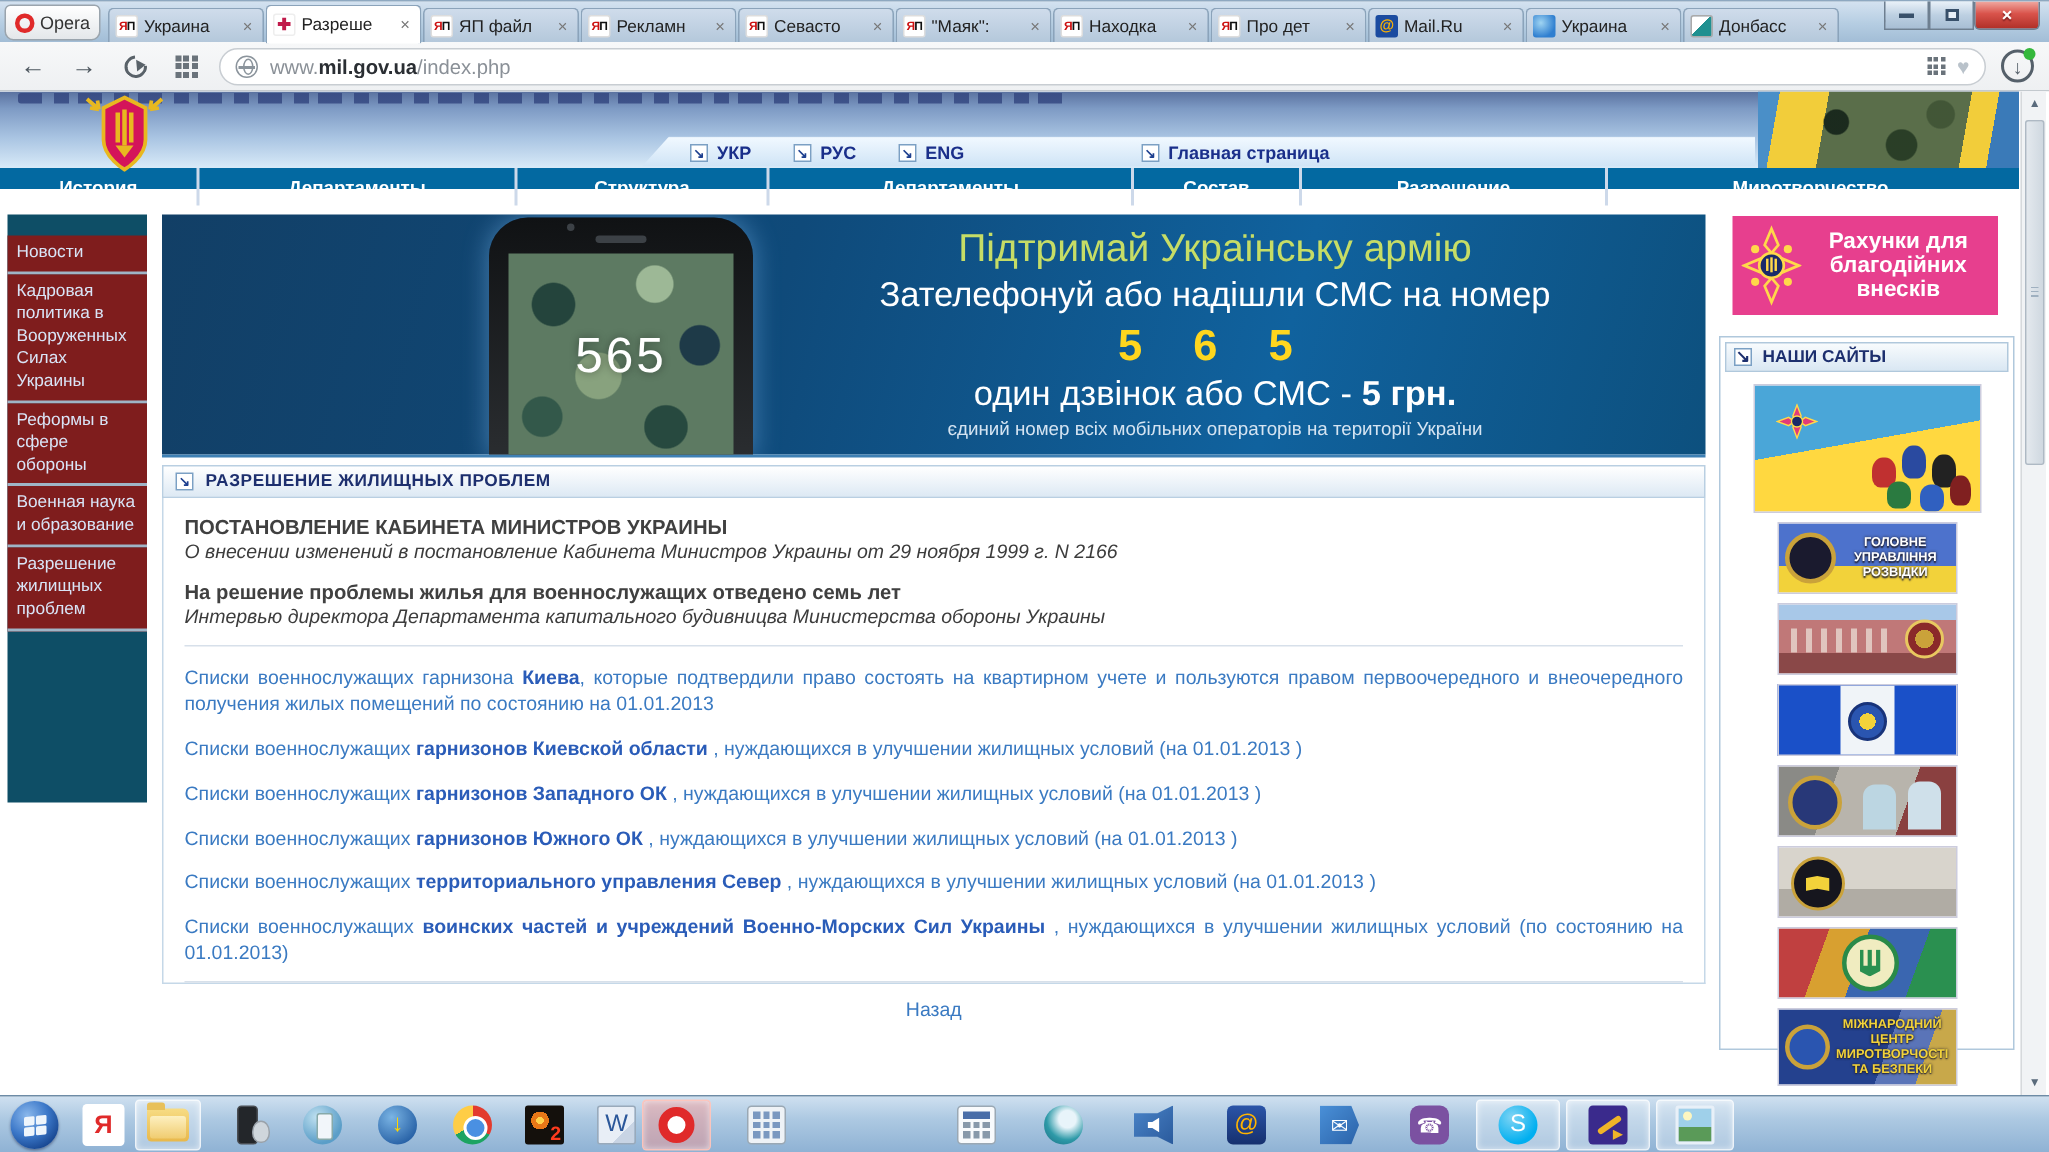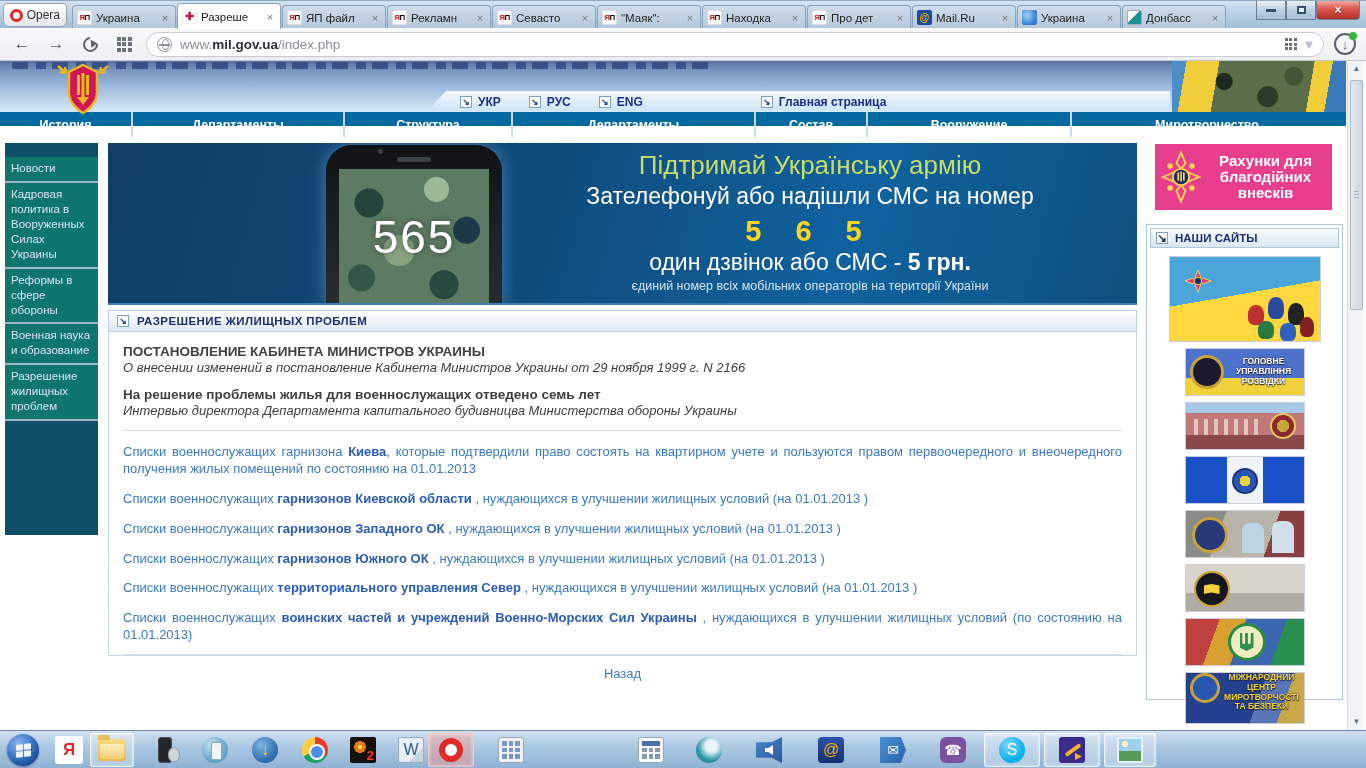--- a/index.html
+++ b/index.html
@@ -88,42 +88,42 @@
       radial-gradient(circle at 70% 30%, rgba(60,80,50,.8) 0 9px, transparent 10px),
       linear-gradient(100deg,#4a8fc8 0 8%, #f2cd3a 8% 26%, #5a6e4a 26% 78%, #f2cd3a 78% 88%, #3a7ab8 88% 100%);
   }
 
   .mainnav { position:absolute; left:0; top:51px; width:1346px; height:14px; background:#0369a1; display:flex; }
   .nav-item { height:25px; border-right:2px solid #cdd9ea; color:#fff; font-weight:bold; font-size:12.5px;
     display:flex; align-items:center; justify-content:center; }
   .n0{width:133px}.n1{width:212px}.n2{width:168px}.n3{width:243px}.n4{width:112px}.n5{width:204px}.n6{width:270px;border-right:none}
 
   .left-rail { position:absolute; left:5px; top:82px; width:93px; height:392px; background:#0e4e66; padding-top:14px; }
-  .side-item { background:#0f766e; color:#d9e4f6; font-size:11.5px; line-height:1.3; padding:4px 5px 5px 6px;
+  .side-item { background:#7f1d1d; color:#d9e4f6; font-size:11.5px; line-height:1.3; padding:4px 5px 5px 6px;
     border-bottom:2px solid #9fb4c6; }
 
   
   .promo { position:absolute; left:108px; top:82px; width:1029px; height:162px; overflow:hidden;
     background:linear-gradient(105deg,#123f66 0%,#0f4a7a 40%,#10629e 72%,#0d507e 100%); border-bottom:2px solid #3e80b4;}
   .phone { position:absolute; left:218px; top:2px; width:176px; height:160px;
     background:linear-gradient(180deg,#101214,#2a2d30); border-radius:26px 26px 0 0;
     box-shadow:0 0 18px rgba(140,200,255,.45); }
   .phone .slot { position:absolute; left:50%; top:12px; width:34px; height:5px; margin-left:-17px; background:#3c4146; border-radius:3px; }
   .phone .cam { position:absolute; left:50%; top:4px; width:5px; height:5px; margin-left:-36px; background:#3c4146; border-radius:50%; }
   .phone .scr { position:absolute; left:13px; top:24px; width:150px; height:136px;
     background:
      radial-gradient(circle at 20% 25%, #24443c 0 14px, transparent 15px),
      radial-gradient(circle at 65% 15%, #9db896 0 12px, transparent 13px),
      radial-gradient(circle at 85% 45%, #1e3a48 0 13px, transparent 14px),
      radial-gradient(circle at 40% 60%, #88a27e 0 15px, transparent 16px),
      radial-gradient(circle at 15% 80%, #33584a 0 13px, transparent 14px),
      radial-gradient(circle at 70% 85%, #27493f 0 14px, transparent 15px),
      #5d7a62;
     display:flex; align-items:center; justify-content:center; }
-  .phone .scr span { font-size:46px; color:#fff; font-weight:400; letter-spacing:2px; text-shadow:0 0 6px rgba(0,0,0,.4); }
+  .phone .scr span { font-size:33px; color:#fff; font-weight:400; letter-spacing:2px; text-shadow:0 0 6px rgba(0,0,0,.4); }
   .promo .ptxt { position:absolute; left:392px; width:620px; text-align:center; }
   .pt1 { top:7px;  font-size:26px; color:#c6dd66; }
   .pt2 { top:40px; font-size:23px; color:#fff; }
   .pnum{ top:72px; font-size:29px; color:#ffd61e; font-weight:bold; letter-spacing:13px; }
   .pt3 { top:106px; font-size:23px; color:#fff; }
   .pt3 b { font-weight:bold; }
   .pt4 { top:136px; font-size:12.5px; color:#d5e4f2; }
 
   
   .section-bar { position:absolute; left:108px; top:249px; width:1029px; height:22px;
@@ -177,21 +177,21 @@
   .bnr-medics .fig2 { position:absolute; left:86px; top:10px; width:22px; height:32px; background:#cfe0ea; border-radius:8px 8px 0 0;}
   .bnr-inst { width:120px; height:48px; background:linear-gradient(180deg,#d8d4cc 0 60%, #b0aca4 60% 100%); }
   .bnr-inst .book-em { position:absolute; left:8px; top:6px; width:36px; height:36px; border-radius:50%;
     background:#16161e; border:2px solid #caa23a; display:flex; align-items:center; justify-content:center; }
   .bnr-inst .book-em i { width:16px; height:10px; background:#f2d23a; clip-path:polygon(0 15%,50% 0,100% 15%,100% 100%,50% 85%,0 100%); }
   .bnr-sport { width:120px; height:48px;
     background:linear-gradient(110deg,#c04040 0 25%, #d8a030 25% 45%, #3a66b0 45% 75%, #2a9050 75% 100%); }
   .bnr-sport .tri-em { position:absolute; left:42px; top:4px; width:38px; height:38px; border-radius:50%;
     background:#f0ecc0; border:3px solid #2a8a48; display:flex; align-items:center; justify-content:center; }
   .bnr-sport .tri-em i { width:14px; height:18px; background:#2a9050; clip-path:polygon(0 0,20% 0,20% 60%,40% 60%,40% 0,60% 0,60% 60%,80% 60%,80% 0,100% 0,100% 80%,50% 100%,0 80%); }
-  .bnr-peace { width:120px; height:52px; background:linear-gradient(110deg,#24418e 0 60%, #5a74b8 60% 80%, #c8a84a 80% 100%); display:flex; align-items:flex-start;}
+  .bnr-peace { width:120px; height:52px; background:linear-gradient(110deg,#24418e 0 60%, #5a74b8 60% 80%, #c8a84a 80% 100%); display:flex; align-items:center;}
   .bnr-peace .pc-em { width:30px; height:30px; margin-left:4px; border-radius:50%; background:#2a55b0; border:3px solid #caa23a; flex:none;}
   .bnr-peace .btxt { color:#f2d23a; }
 
   
   .pg-scroll { position:absolute; left:1347px; top:0; width:17px; height:669px; background:#f1f3f5; border-left:1px solid #d6d9dc; }
   .sc-btn { position:absolute; left:1px; width:15px; height:16px; background:#f1f3f5; color:#5a6b7c; font-size:8px;
     text-align:center; line-height:16px; }
   .sc-up { top:0; } .sc-dn { bottom:0; }
   .sc-thumb { position:absolute; left:2px; top:19px; width:13px; height:230px;
     background:linear-gradient(90deg,#e4e9ee,#cfd8e0); border:1px solid #aeb9c4; border-radius:2px; }
@@ -402,21 +402,21 @@
     </div>
 
     <div class="soldier"></div>
 
     <div class="mainnav">
       <div class="nav-item n0">История</div>
       <div class="nav-item n1">Департаменты</div>
       <div class="nav-item n2">Структура</div>
       <div class="nav-item n3">Департаменты</div>
       <div class="nav-item n4">Состав</div>
-      <div class="nav-item n5">Вооружение</div>
+      <div class="nav-item n5">Разрешение</div>
       <div class="nav-item n6">Миротворчество</div>
     </div>
 
     <div class="left-rail">
       <div class="side-item">Новости</div>
       <div class="side-item">Кадровая политика в Вооруженных Силах Украины</div>
       <div class="side-item">Реформы в сфере обороны</div>
       <div class="side-item">Военная наука и образование</div>
       <div class="side-item">Разрешение жилищных проблем</div>
     </div>

